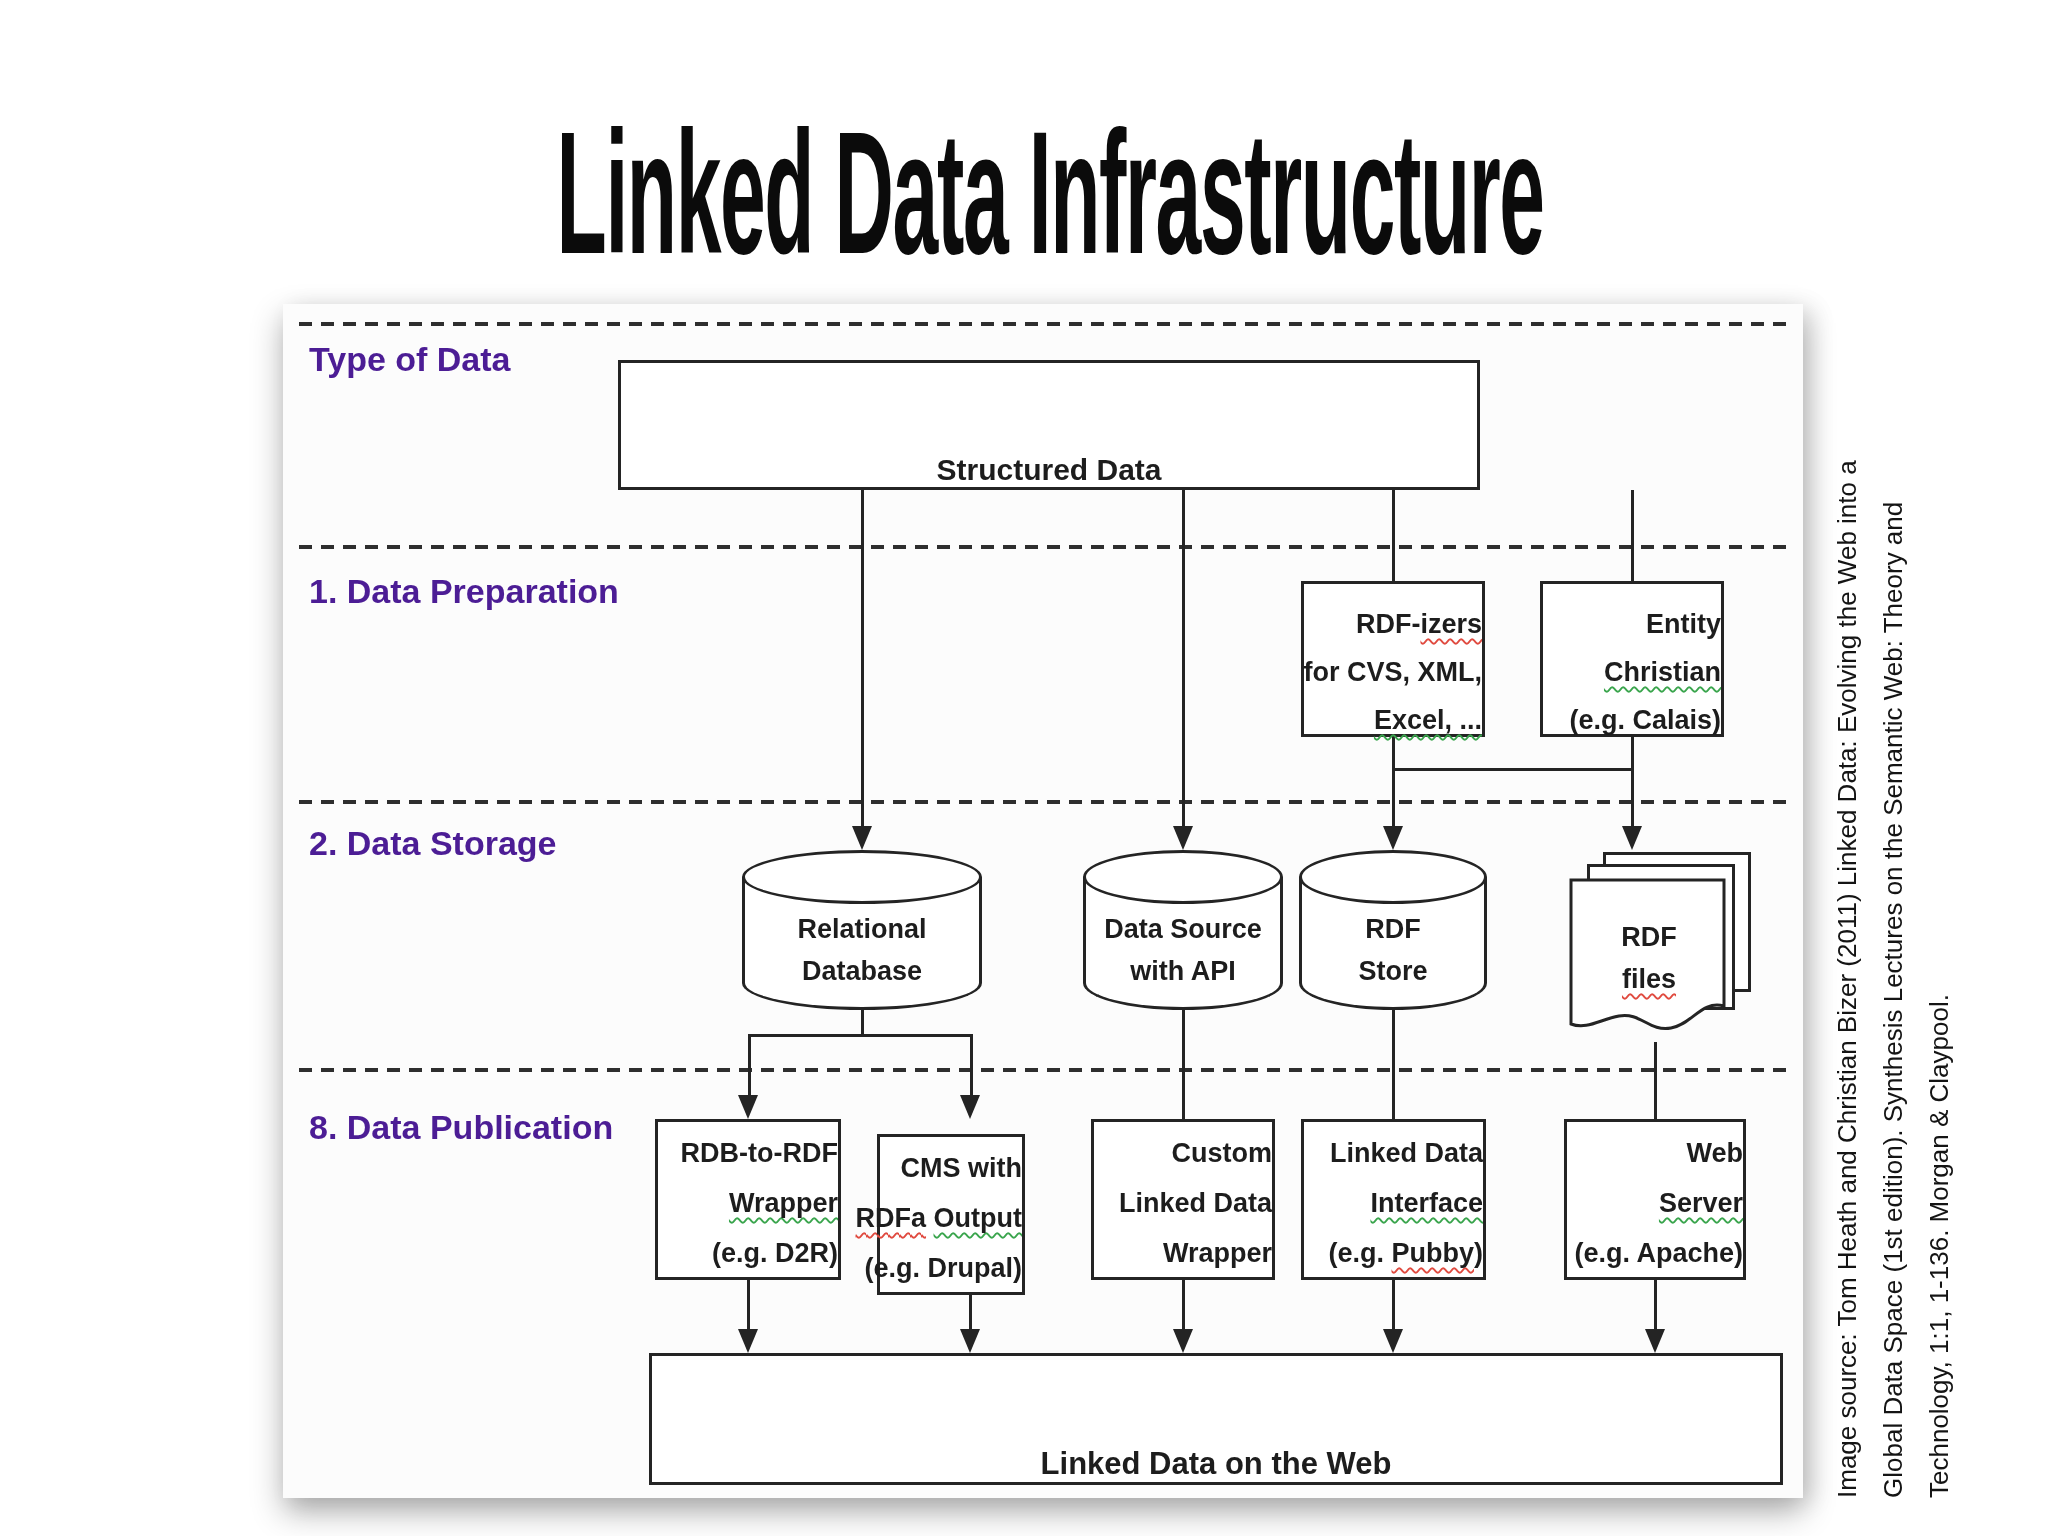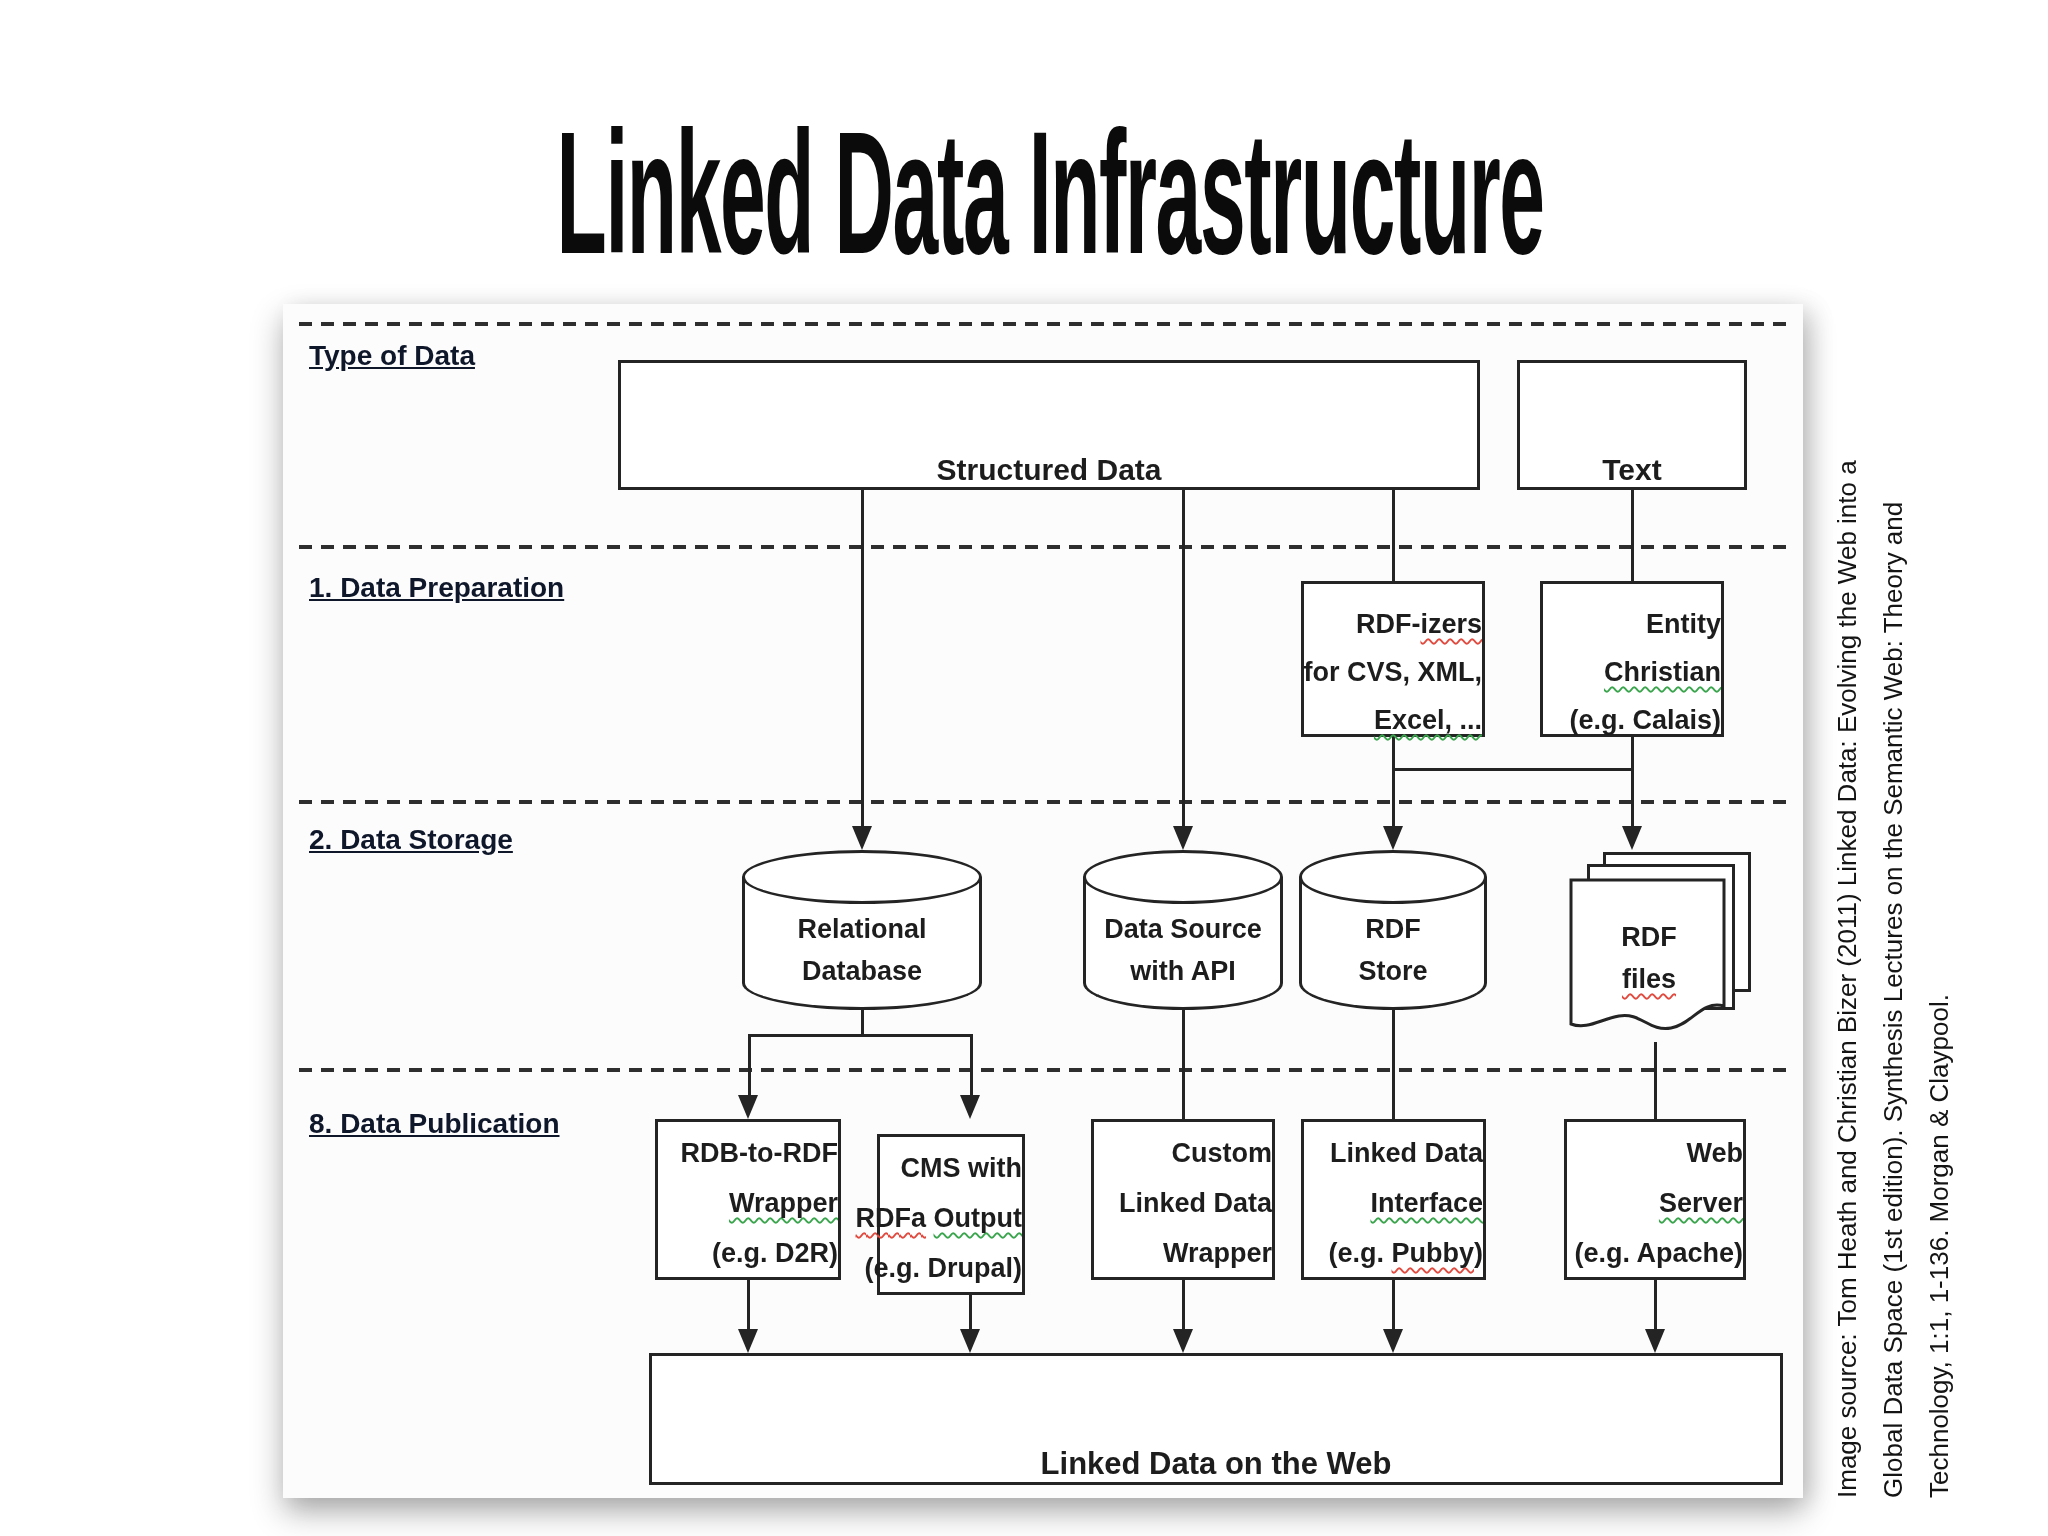--- a/index.html
+++ b/index.html
@@ -10,21 +10,21 @@
   .title{position:absolute;top:92px;left:0;width:2048px;text-align:center;}
   .title-inner{display:inline-block;font-size:175px;font-weight:700;color:#0b0b0b;
        letter-spacing:-3px;transform:scaleX(0.47);transform-origin:50% 50%;white-space:nowrap;}
 
   .panel{position:absolute;left:283px;top:304px;width:1520px;height:1194px;
        background:#fcfcfc;box-shadow:0 14px 30px rgba(0,0,0,0.30), 10px 4px 22px rgba(0,0,0,0.10);}
 
   .dash{position:absolute;left:16px;width:1490px;height:4px;
        background:repeating-linear-gradient(90deg,#2e2e2e 0 13px,transparent 13px 22px);}
 
-  .rowlbl{position:absolute;left:26px;font-size:28px;font-weight:700;color:#0f172a;white-space:nowrap;text-decoration:underline;}
+  .rowlbl{position:absolute;left:26px;font-size:34px;font-weight:700;color:#4c1d95;white-space:nowrap;}
 
   .box{position:absolute;border:3px solid var(--ink);background:#ffffff;box-sizing:border-box;
        display:flex;align-items:flex-end;justify-content:center;text-align:center;z-index:2;}
   .box.rich{flex-direction:column;justify-content:flex-start;}
 
   .biglbl{font-size:30px;font-weight:700;}
   .rich-line{font-size:27px;font-weight:700;line-height:48px;white-space:nowrap;}
   .pub .rich-line{line-height:50px;}
   .prep .rich-line{line-height:48px;}
   .prep{padding-top:16px;}
@@ -116,23 +116,20 @@
     <div class="arr" style="left:677px;top:791px"></div>
     <div class="arr" style="left:455px;top:1025px"></div>
     <div class="arr" style="left:677px;top:1025px"></div>
     <div class="arr" style="left:890px;top:1025px"></div>
     <div class="arr" style="left:1100px;top:1025px"></div>
     <div class="arr" style="left:1362px;top:1025px"></div>
 
     <div class="box" style="left:335px;top:56px;width:862px;height:130px">
       <span class="biglbl">Structured Data</span>
     </div>
-    <div class="box" style="left:1234px;top:56px;width:230px;height:130px">
-      <span class="biglbl">Text</span>
-    </div>
 
     <div class="box rich prep" style="left:1018px;top:277px;width:184px;height:156px">
         <div class="rich-line"><span style="white-space: pre;">RDF-</span><span class="sq-red" style="white-space: pre;">izers</span></div>
         <div class="rich-line"><span style="white-space: pre;">for CVS, XML,</span></div>
         <div class="rich-line"><span class="sq-green" style="white-space: pre;">Excel, ...</span></div>
       </div>
     <div class="box rich prep" style="left:1257px;top:277px;width:184px;height:156px">
         <div class="rich-line"><span style="white-space: pre;">Entity</span></div>
         <div class="rich-line"><span class="sq-green" style="white-space: pre;">Christian</span></div>
         <div class="rich-line"><span style="white-space: pre;">(e.g. Calais)</span></div>

